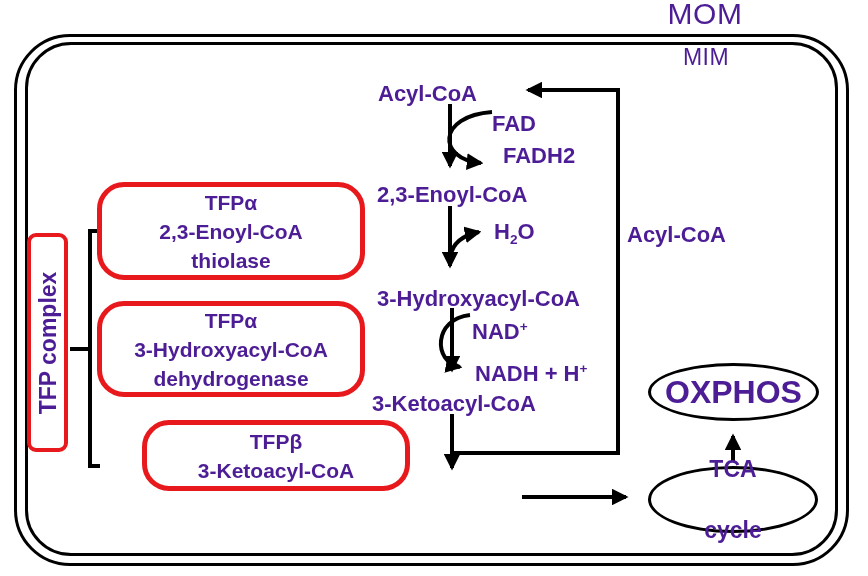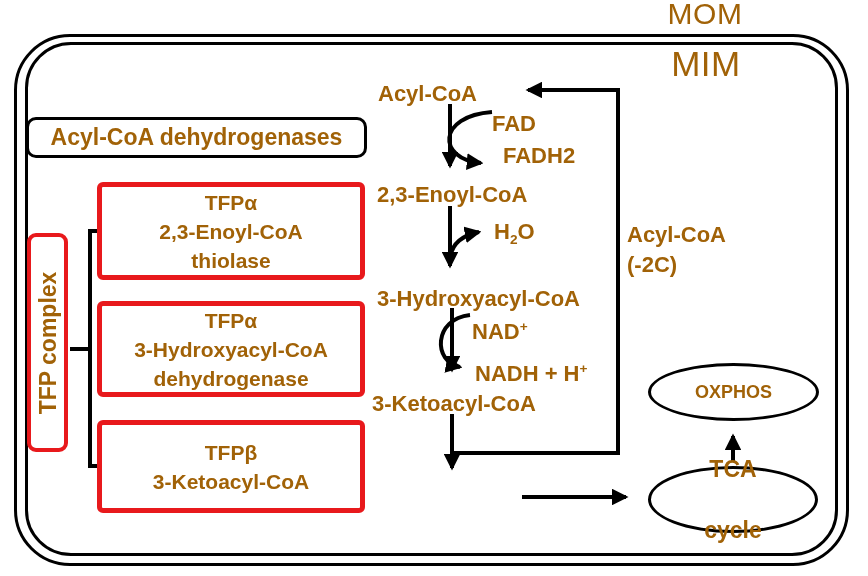--- a/index.html
+++ b/index.html
@@ -3,42 +3,42 @@
 <meta charset="utf-8">
 <style>
   * { margin: 0; padding: 0; box-sizing: border-box; }
   html, body { background: #ffffff; }
   .figure {
     position: relative;
     width: 868px;
     height: 576px;
     background: #ffffff;
     font-family: "Liberation Sans", sans-serif;
-    color: #a16207;
+    color: #4c1d95;
     overflow: hidden;
   }
 
   
   .membrane {
     position: absolute;
     border: 3px solid #000;
     background: transparent;
   }
   .membrane.outer { left: 14px; top: 34px; width: 835px; height: 532px; border-radius: 56px; }
   .membrane.inner { left: 25px; top: 42px; width: 813px; height: 514px; border-radius: 46px; }
 
   .mem-label {
     position: absolute;
     font-size: 30px;
     font-weight: 400;
     text-align: center;
     letter-spacing: 0.5px;
   }
   .mem-label.mom { left: 655px; top: -3px; width: 100px; }
-  .mem-label.mim { left: 656px; top: 44px; width: 100px; font-size: 35px; }
+  .mem-label.mim { left: 656px; top: 44px; width: 100px; font-size: 23px; }
 
   
   svg.lines { position: absolute; left: 0; top: 0; width: 868px; height: 576px; z-index: 1; }
 
   
   .enzyme-box {
     position: absolute;
     left: 26px; top: 117px; width: 341px; height: 41px;
     border: 3px solid #000; border-radius: 10px;
     display: flex; align-items: center; justify-content: center;
@@ -57,29 +57,29 @@
     position: absolute; left: 50%; top: 50%;
     transform: translate(-50%, -50%) rotate(-90deg);
     white-space: nowrap;
     font-size: 23px; font-weight: 700;
   }
 
   
   .tfp-box {
     position: absolute;
     left: 97px; width: 268px;
-    border: 5px solid var(--red); border-radius: 6px;
+    border: 5px solid var(--red); border-radius: 27px;
     background: #fff; z-index: 2;
     display: flex; flex-direction: column; align-items: center; justify-content: center;
     font-size: 21px; font-weight: 700; line-height: 29px;
     text-align: center;
   }
   .tfp-box.b1 { top: 182px; height: 98px; }
   .tfp-box.b2 { top: 301px; height: 96px; }
-  .tfp-box.b3 { top: 420px; height: 93px; }
+  .tfp-box.b3 { top: 420px; height: 71px; margin-left: 45px; }
 
   
   .plabel {
     position: absolute;
     font-size: 22px; font-weight: 700;
     white-space: nowrap; line-height: 24px; z-index: 2;
   }
   .plabel sup, .plabel .sup { font-size: 62%; vertical-align: super; font-weight: 700; }
   .plabel sub, .plabel .sub { font-size: 62%; vertical-align: sub; font-weight: 700; }
 
@@ -96,21 +96,21 @@
   .lab-recycle  { left: 627px; top: 220px; line-height: 30px; }
 
   
   .ellipse {
     position: absolute;
     border: 3px solid #000; border-radius: 50%;
     background: #fff; z-index: 2;
     display: flex; flex-direction: column; align-items: center; justify-content: center;
     font-weight: 700; text-align: center;
   }
-  .ellipse.oxphos { left: 648px; top: 363px; width: 171px; height: 58px; font-size: 18px; align-items: center; }
+  .ellipse.oxphos { left: 648px; top: 363px; width: 171px; height: 58px; font-size: 32px; align-items: center; }
   .ellipse.tca    { left: 648px; top: 466px; width: 170px; height: 67px; font-size: 23px; line-height: 27px; gap: 34px; }
 </style>
 </head>
 <body>
 
 <div class="figure">
 
   <div class="mem-label mom">MOM</div>
 
   <div class="membrane outer"></div>
@@ -137,23 +137,20 @@
       <path d="M452,453 H618 V90 H528" marker-end="url(#ah)"></path>
 
       <path d="M522,497 H626" marker-end="url(#ah)"></path>
       <path d="M733,462 V436" marker-end="url(#ah)"></path>
 
       <path d="M100,231 H90 V466 H100"></path>
       <path d="M70,349 H90"></path>
     </g>
   </svg>
 
-  <div class="enzyme-box">
-    <span>Acyl-CoA dehydrogenases</span>
-  </div>
 
   <div class="tfp-label-box">
     <span class="vtext">TFP complex</span>
   </div>
 
   <div class="tfp-box b1">
     <div>TFPα</div>
     <div>2,3-Enoyl-CoA</div>
     <div>thiolase</div>
   </div>
@@ -172,21 +169,20 @@
   <div class="plabel lab-fadh2">FADH2</div>
   <div class="plabel lab-enoyl">2,3-Enoyl-CoA</div>
   <div class="plabel lab-h2o"><span>H</span><span class="sub">2</span><span>O</span></div>
   <div class="plabel lab-hydroxy">3-Hydroxyacyl-CoA</div>
   <div class="plabel lab-nad"><span>NAD</span><span class="sup">+</span></div>
   <div class="plabel lab-nadh"><span>NADH + H</span><span class="sup">+</span></div>
   <div class="plabel lab-keto">3-Ketoacyl-CoA</div>
 
   <div class="plabel lab-recycle">
     <div>Acyl-CoA</div>
-    <div>(-2C)</div>
   </div>
 
   <div class="ellipse oxphos">
     <span>OXPHOS</span>
   </div>
   <div class="ellipse tca">
     <div>TCA</div>
     <div>cycle</div>
   </div>
 

